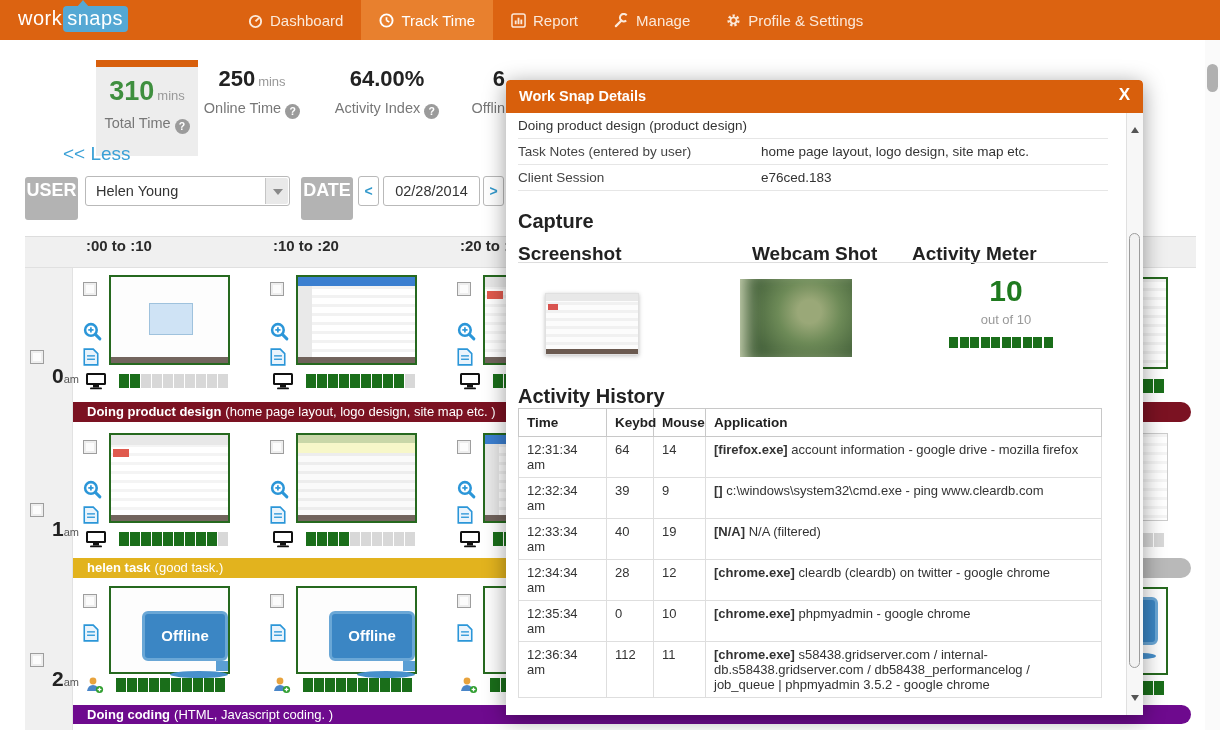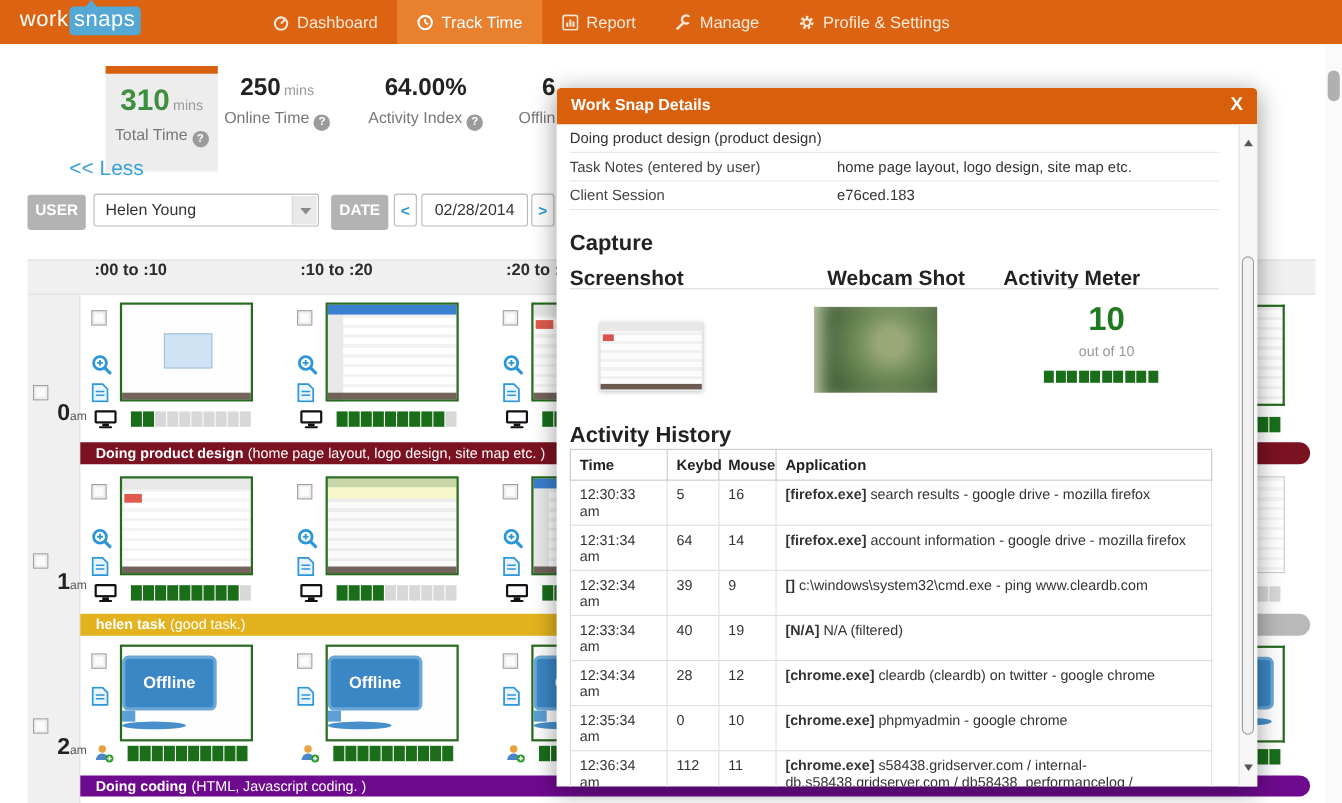--- a/index.html
+++ b/index.html
@@ -25,22 +25,22 @@
   .stat-label { font-size:14.5px; color:#777; margin-top:8px; }
   #statcard .stat-value { color:#3f8f3f; }
   #statcard .inner { text-align:center; padding-top:9px; }
   .stat { position:absolute; top:66px; text-align:center; }
   .qmark { display:inline-block; width:15px; height:15px; border-radius:50%; background:#9b9b9b; color:#fff;
     font-size:10.5px; font-weight:bold; text-align:center; line-height:15px; vertical-align:-2px; margin-left:4px; }
   .qmark:after { content:"?"; }
   #less { position:absolute; left:63px; top:143px; font-size:19px; color:#3aa0d6; cursor:pointer; }
 
   
-  .badge { position:absolute; height:32px; background:#b3b3b3; border-radius:3px; color:#fff; font-weight:bold;
-    font-size:14px; text-align:center; line-height:27px; }
+  .badge { position:absolute; height:43px; background:#b3b3b3; border-radius:3px; color:#fff; font-weight:bold;
+    font-size:18px; text-align:center; line-height:27px; }
   #userselect { position:absolute; left:85px; top:176px; width:205px; height:30px; background:#fff;
     border:1px solid #b9b9b9; border-radius:3px; font-size:14.5px; color:#333; cursor:pointer; }
   #userselect .selval { position:absolute; left:10px; top:6px; }
   #userselect .selbtn { position:absolute; right:1px; top:1px; width:23px; height:26px; background:#e9e9e9;
     border-left:1px solid #c5c5c5; border-radius:0 2px 2px 0; }
   #userselect .selbtn:after { content:""; position:absolute; left:7px; top:11px; border:5px solid transparent; border-top:6px solid #8a8a8a; }
   .datebtn { position:absolute; top:176px; width:21px; height:30px; background:#fff; border:1px solid #b9b9b9;
     border-radius:3px; color:#3399cc; font-weight:bold; font-size:14px; text-align:center; line-height:28px; cursor:pointer; }
   #dateinput { position:absolute; left:383px; top:176px; width:97px; height:30px; background:#fff; border:1px solid #b9b9b9;
     border-radius:3px; font-size:14.5px; color:#333; text-align:center; line-height:28px; }
@@ -73,21 +73,21 @@
       repeating-linear-gradient(#f4f4f4 0 3px, #ffffff 3px 9px); }
   .thumb-d { background:
       linear-gradient(#c9d7a8,#c9d7a8) 0 0/100% 8px no-repeat,
       linear-gradient(#f7f7c9,#f7f7c9) 0 8px/100% 10px no-repeat,
       repeating-linear-gradient(#ededed 0 3px, #fafafa 3px 9px); }
   .cellfoot { position:absolute; left:2px; display:flex; align-items:center; }
   .segbar { display:flex; margin-left:12px; }
   .seg { width:10px; height:14px; background:#d8d8d8; margin-right:1px; }
   .seg.on { background:#1a6e1a; }
 
-  .offline-wrap { display:flex; flex-direction:column; align-items:flex-start; padding-top:8px; }
+  .offline-wrap { display:flex; flex-direction:column; align-items:flex-end; padding-top:23px; }
   .offline-screen { width:86px; height:50px; background:#3b86c4; border:3px solid #6aa7d6; border-radius:6px;
     color:#fff; font-weight:bold; font-size:15px; text-align:center; line-height:44px; }
   .offline-stand { width:12px; height:10px; background:#5b9fd4; }
   .offline-base { width:58px; height:7px; background:#4790cc; border-radius:50%; }
   .thumb.offl:before { display:none; }
 
   .taskbar { position:absolute; height:20px; border-radius:0 10px 10px 0; color:#fff; font-size:13px; line-height:20px; padding-left:14px; white-space:nowrap; overflow:hidden; }
   .taskbar b { font-weight:bold; }
   .taskbar span { margin-left:4px; }
 
@@ -626,26 +626,20 @@
         <col style="width:396px;">
       </colgroup>
     <tbody>
         <tr>
       <th>Time</th>
       <th>Keybd</th>
       <th>Mouse</th>
       <th>Application</th>
     </tr>
     <tr>
-          <td>12:30:33 am</td>
-          <td>5</td>
-          <td>16</td>
-          <td><b>[firefox.exe]</b> <span>search results - google drive - mozilla firefox</span></td>
-        </tr>
-    <tr>
           <td>12:31:34 am</td>
           <td>64</td>
           <td>14</td>
           <td><b>[firefox.exe]</b> <span>account information  - google drive - mozilla firefox</span></td>
         </tr>
     <tr>
           <td>12:32:34 am</td>
           <td>39</td>
           <td>9</td>
           <td><b>[]</b> <span>c:\windows\system32\cmd.exe - ping www.cleardb.com</span></td>

